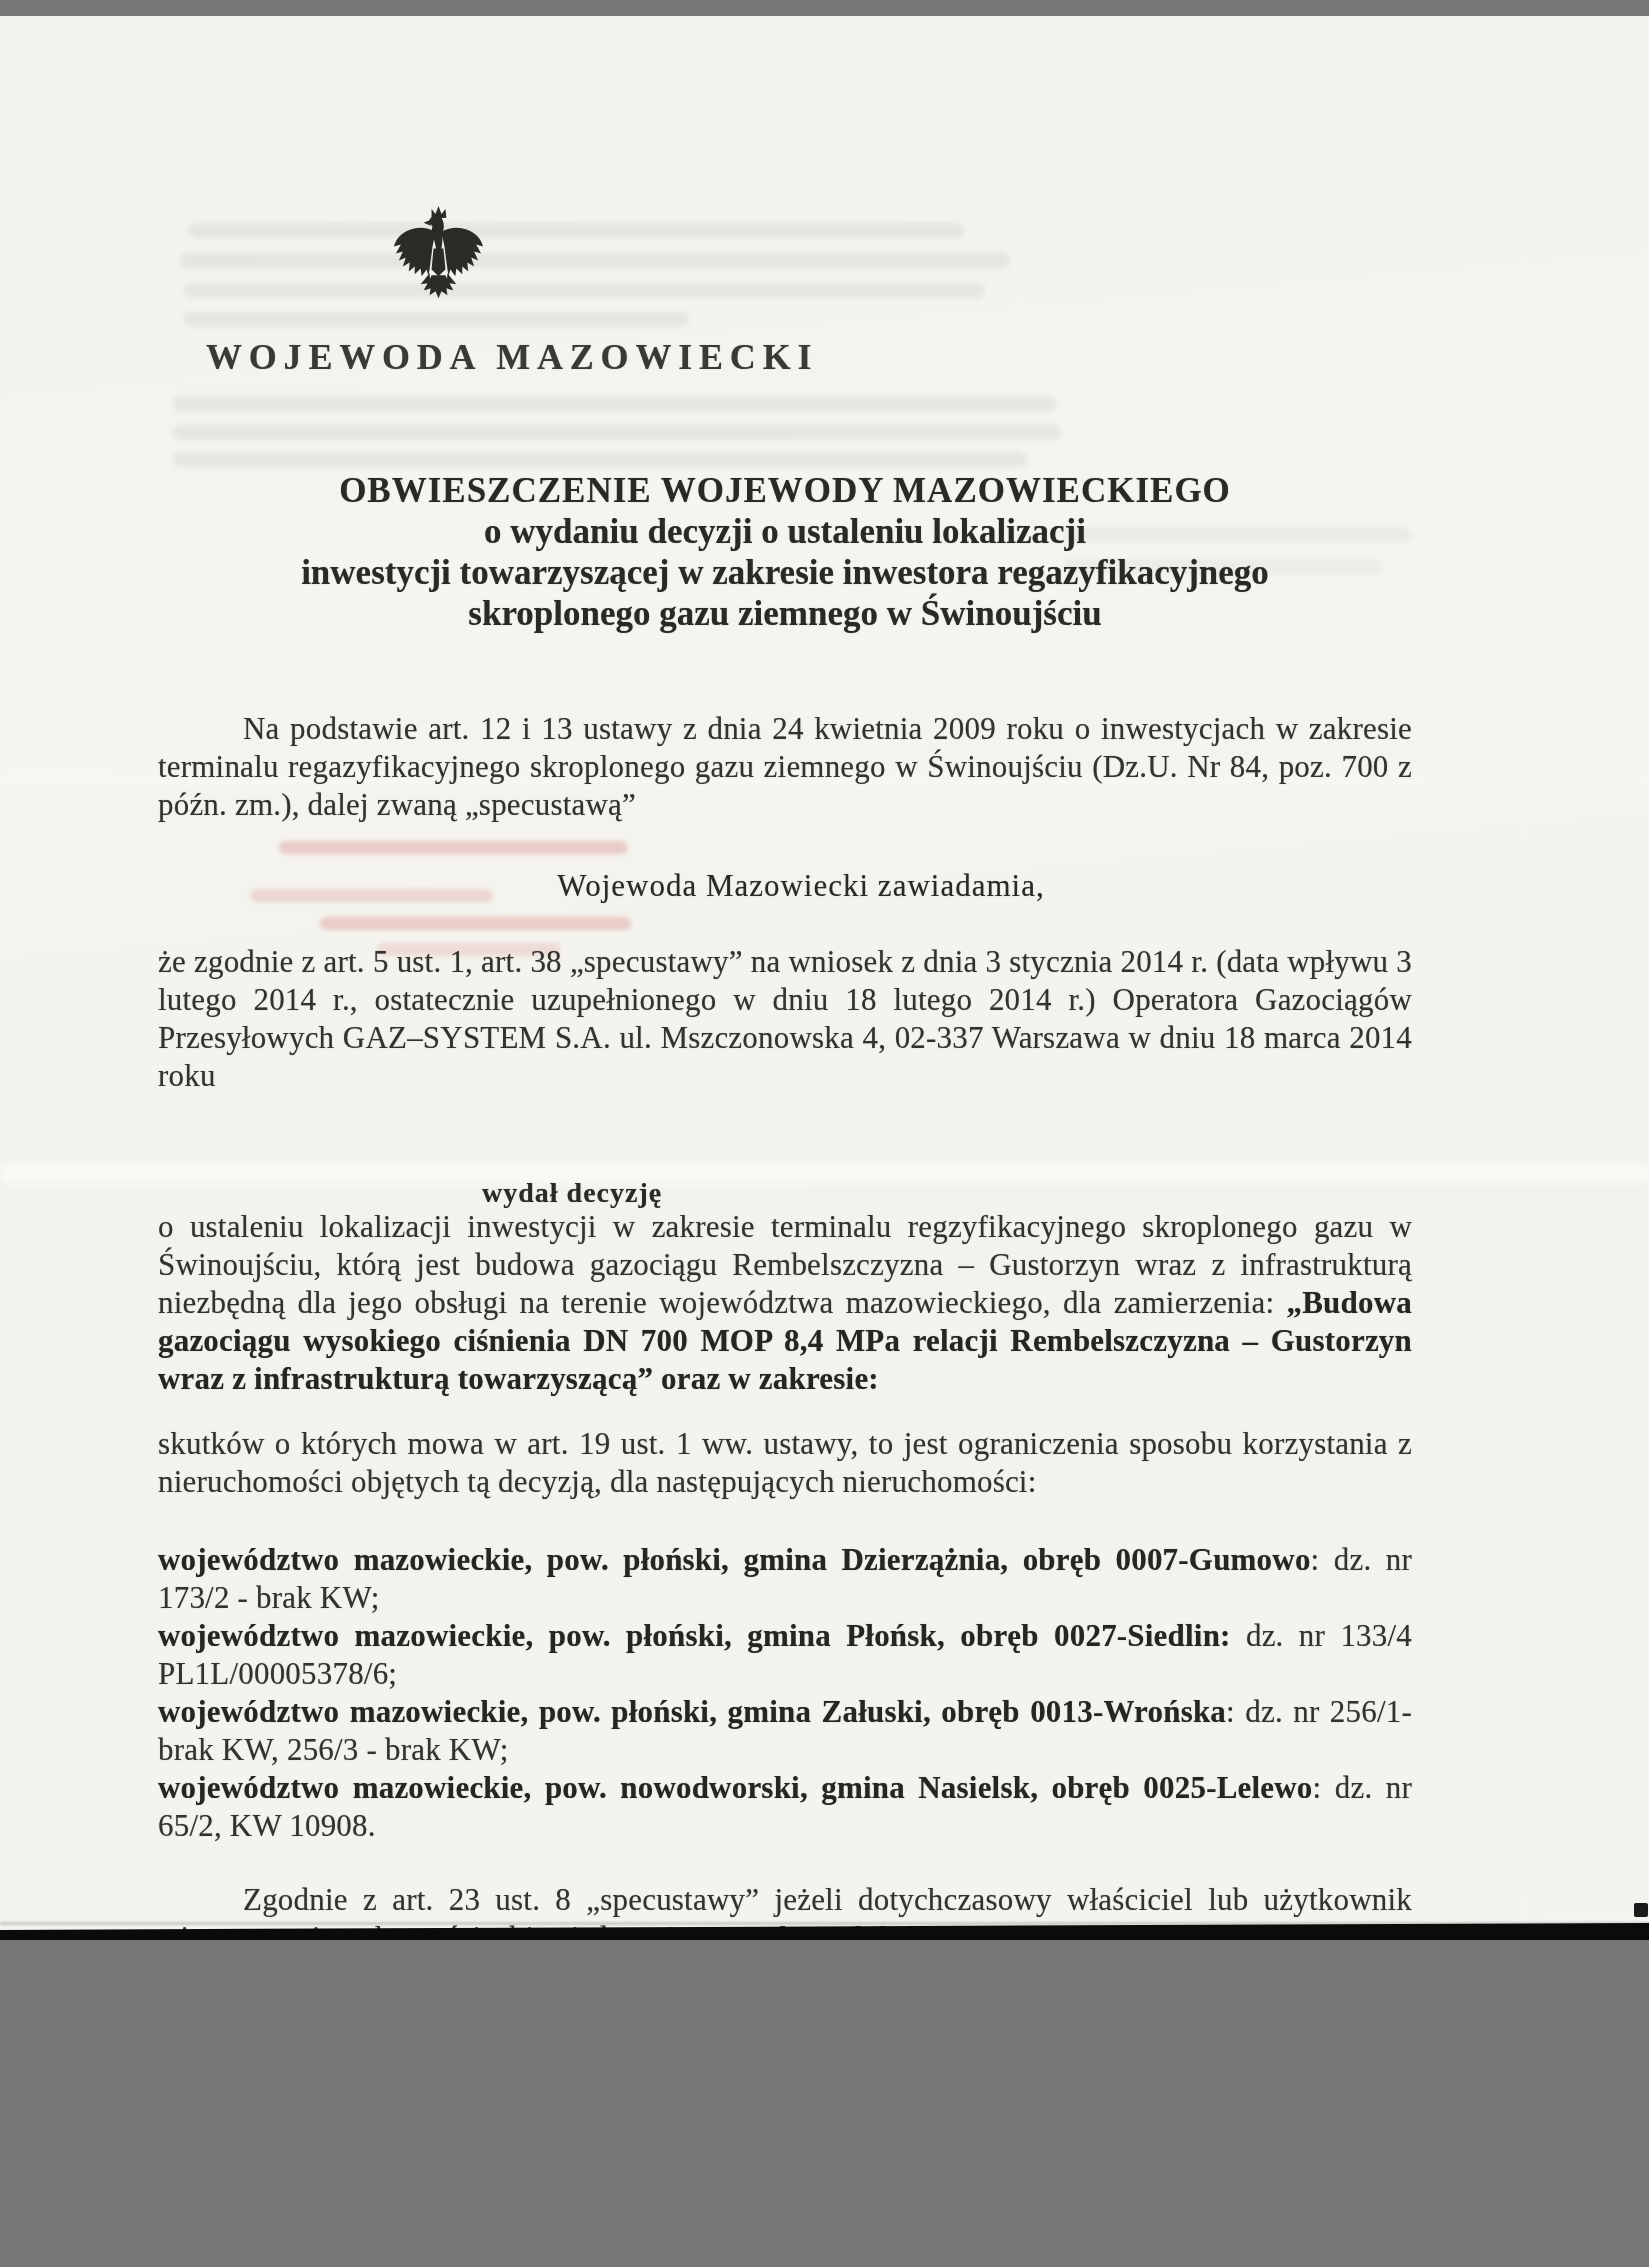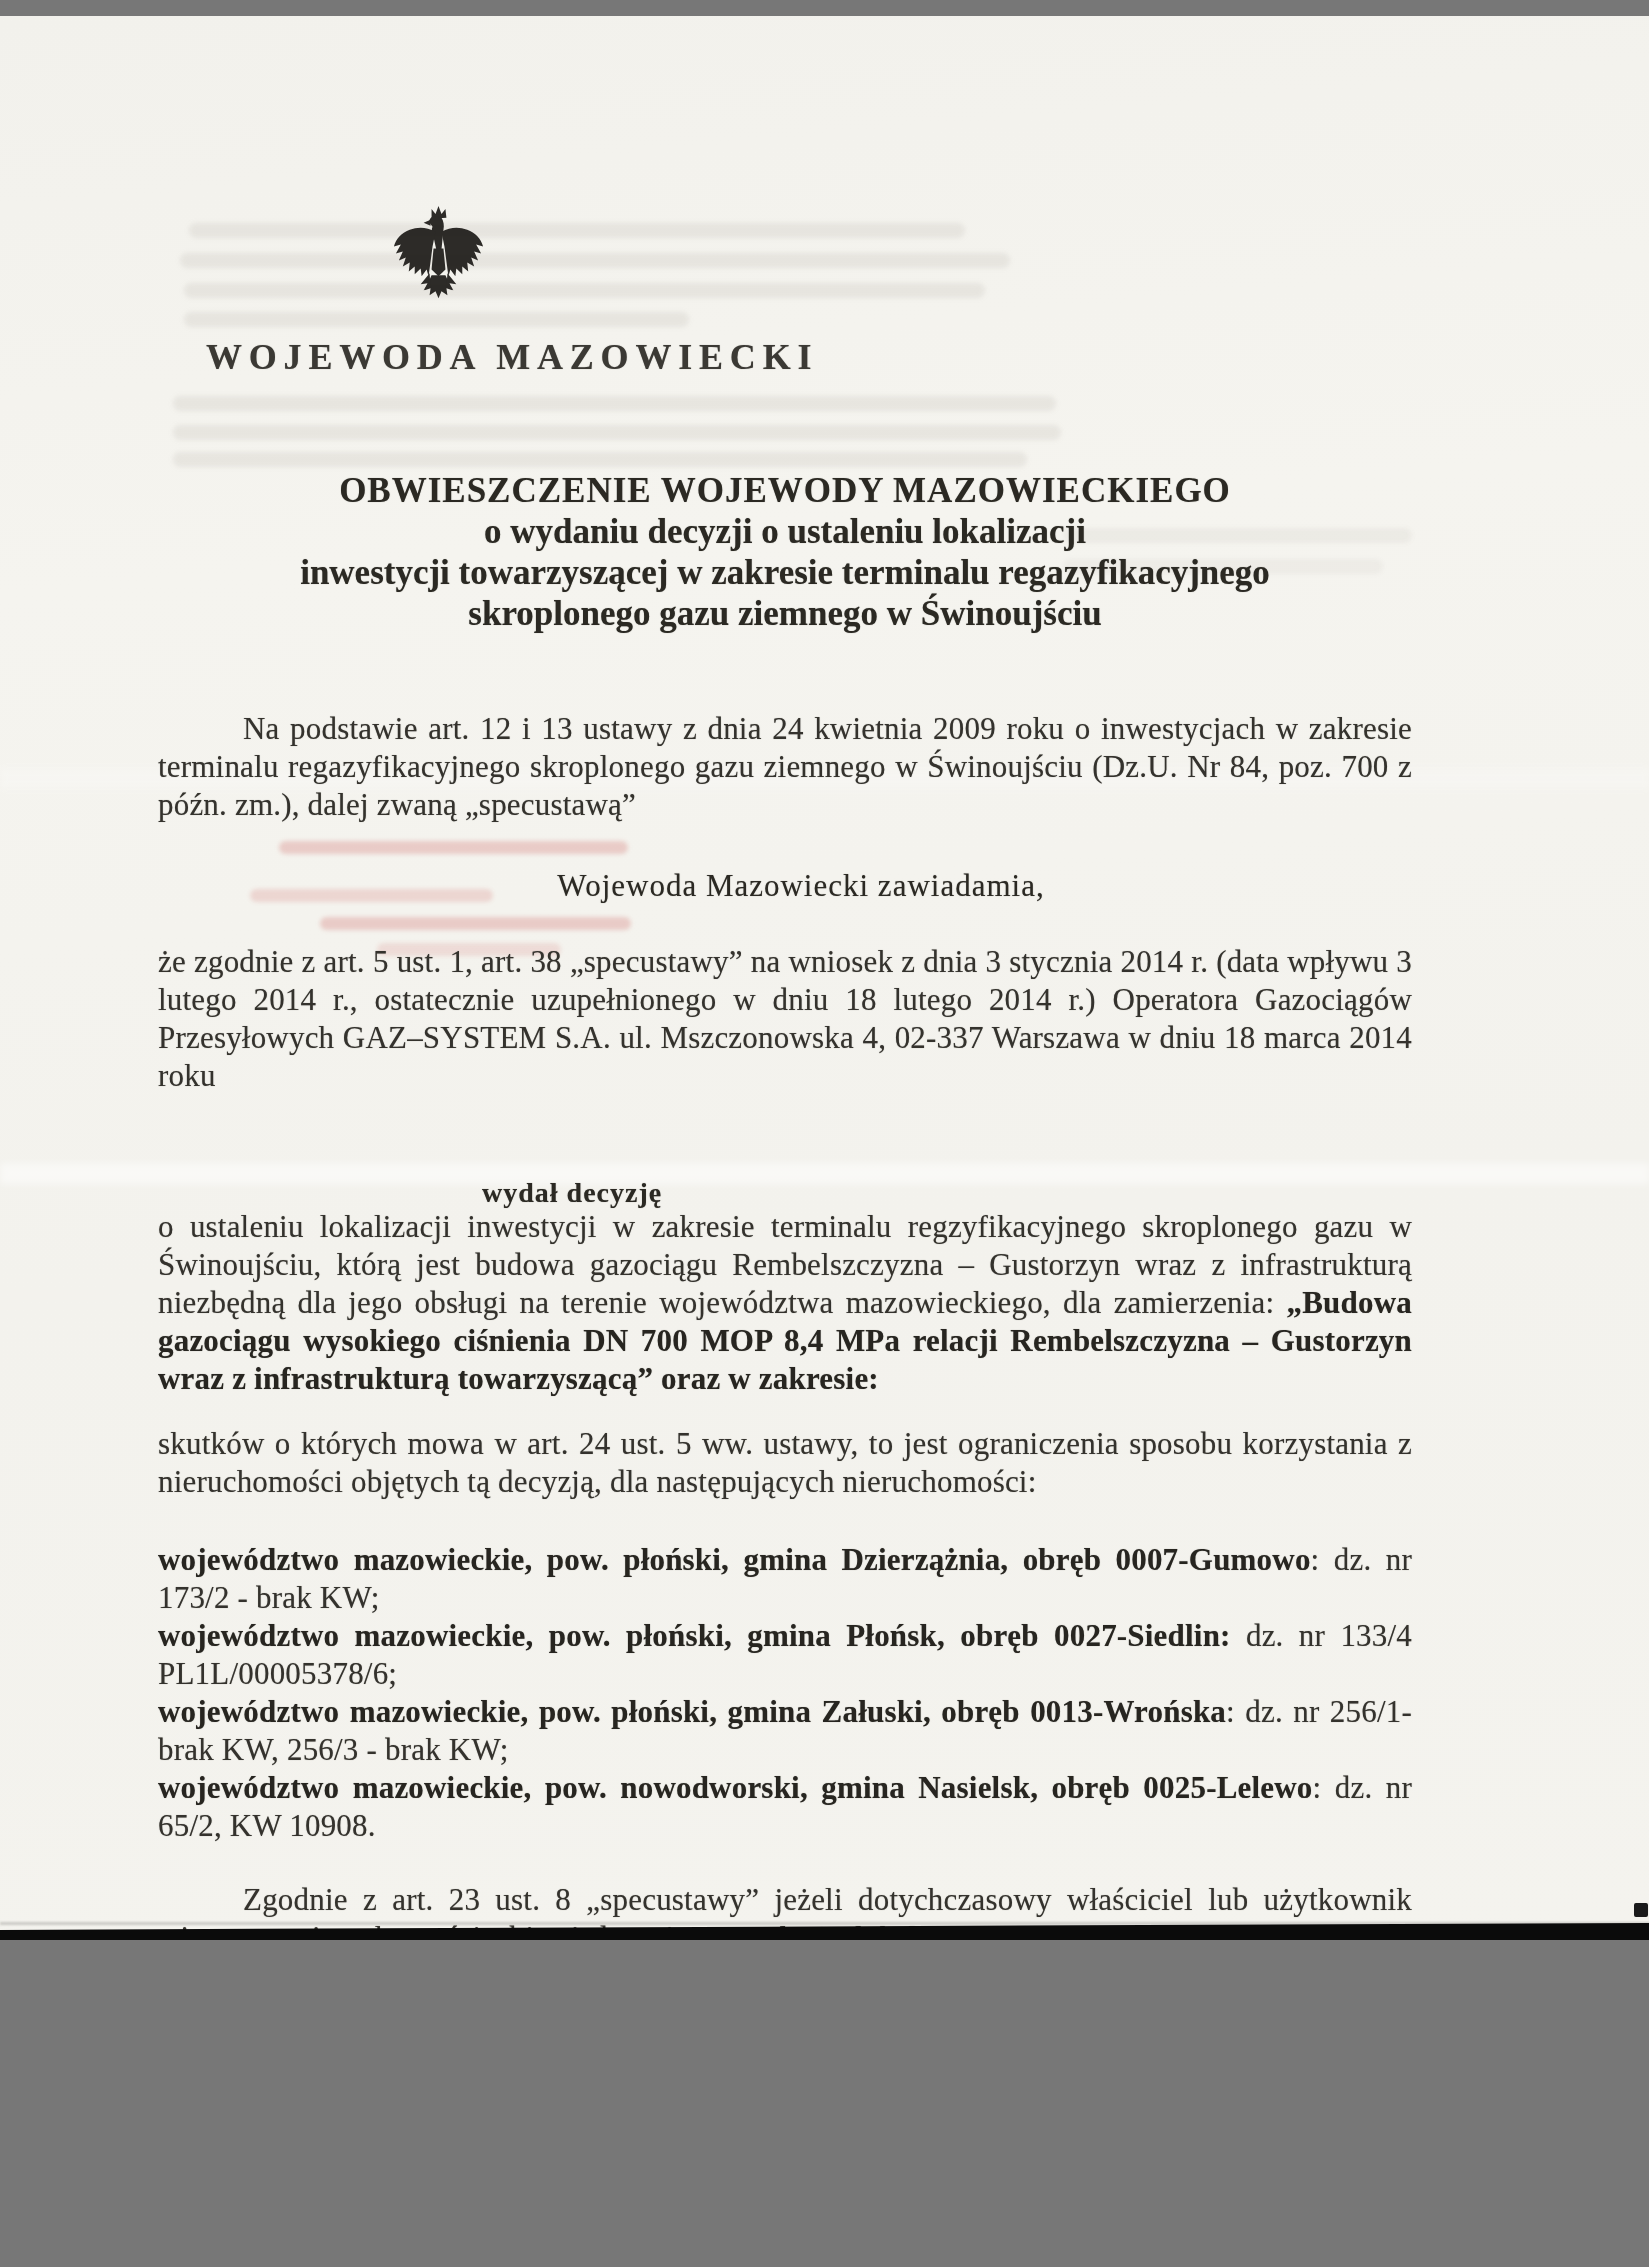--- a/index.html
+++ b/index.html
@@ -109,37 +109,37 @@
         <path d="M59 72 l9 11 -7-1 4 7 -7-3z"></path>
       </g>
     </svg>
   </div>
 
   <div class="letterhead txt">WOJEWODA MAZOWIECKI</div>
 
   <div class="title-block txt">
     <div class="t1">OBWIESZCZENIE WOJEWODY MAZOWIECKIEGO</div>
     <div>o wydaniu decyzji o ustaleniu lokalizacji</div>
-    <div>inwestycji towarzyszącej w zakresie terminalu regazyfikacyjnego</div>
+    <div>inwestycji towarzyszącej w zakresie inwestora regazyfikacyjnego</div>
     <div>skroplonego gazu ziemnego w Świnoujściu</div>
   </div>
 
   <div class="col para indent txt" style="top:694px;">Na podstawie art. 12 i 13 ustawy z dnia 24 kwietnia 2009 roku o inwestycjach w zakresie terminalu regazyfikacyjnego skroplonego gazu ziemnego w Świnoujściu (Dz.U. Nr 84, poz. 700 z późn. zm.), dalej zwaną „specustawą”</div>
 
   <div class="h-center txt" style="top:852px; font-size:31px;">Wojewoda Mazowiecki zawiadamia,</div>
 
   <div class="col para txt" style="top:927px;">że zgodnie z art. 5 ust. 1, art. 38 „specustawy” na wniosek z dnia 3 stycznia 2014 r. (data wpływu 3 lutego 2014 r., ostatecznie uzupełnionego w dniu 18 lutego 2014 r.) Operatora Gazociągów Przesyłowych GAZ–SYSTEM S.A. ul. Mszczonowska 4, 02-337 Warszawa w dniu 18 marca 2014 roku</div>
 
   <div class="h-wydal txt">wydał decyzję</div>
 
   <div class="col para txt" style="top:1192px;">
     <span>o ustaleniu lokalizacji inwestycji w zakresie terminalu regzyfikacyjnego skroplonego gazu w Świnoujściu, którą jest budowa gazociągu Rembelszczyzna – Gustorzyn wraz z infrastrukturą niezbędną dla jego obsługi na terenie województwa mazowieckiego, dla zamierzenia: </span><span class="bold">„Budowa gazociągu wysokiego ciśnienia DN 700 MOP 8,4 MPa relacji Rembelszczyzna – Gustorzyn wraz z infrastrukturą towarzyszącą” oraz w zakresie:</span>
   </div>
 
-  <div class="col para txt" style="top:1409px;">skutków o których mowa w art. 24 ust. 5 ww. ustawy, to jest ograniczenia sposobu korzystania z nieruchomości objętych tą decyzją, dla następujących nieruchomości:</div>
+  <div class="col para txt" style="top:1409px;">skutków o których mowa w art. 19 ust. 1 ww. ustawy, to jest ograniczenia sposobu korzystania z nieruchomości objętych tą decyzją, dla następujących nieruchomości:</div>
 
   <div class="col prop-list" style="top:1525px;">
     <div class="para txt">
       <span class="bold">województwo mazowieckie, pow. płoński, gmina Dzierzążnia, obręb 0007-Gumowo</span><span>: dz. nr 173/2 - brak KW;</span>
     </div>
     <div class="para txt">
       <span class="bold">województwo mazowieckie, pow. płoński, gmina Płońsk, obręb 0027-Siedlin:</span><span> dz. nr 133/4 PL1L/00005378/6;</span>
     </div>
     <div class="para txt">
       <span class="bold">województwo mazowieckie, pow. płoński, gmina Załuski, obręb 0013-Wrońska</span><span>: dz. nr 256/1- brak KW, 256/3 - brak KW;</span>

